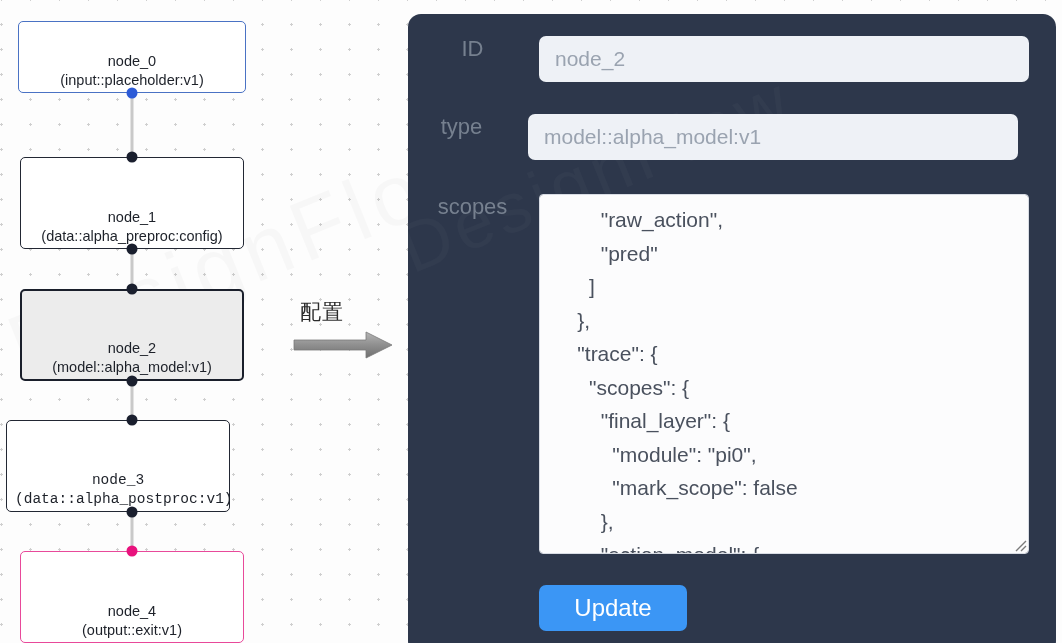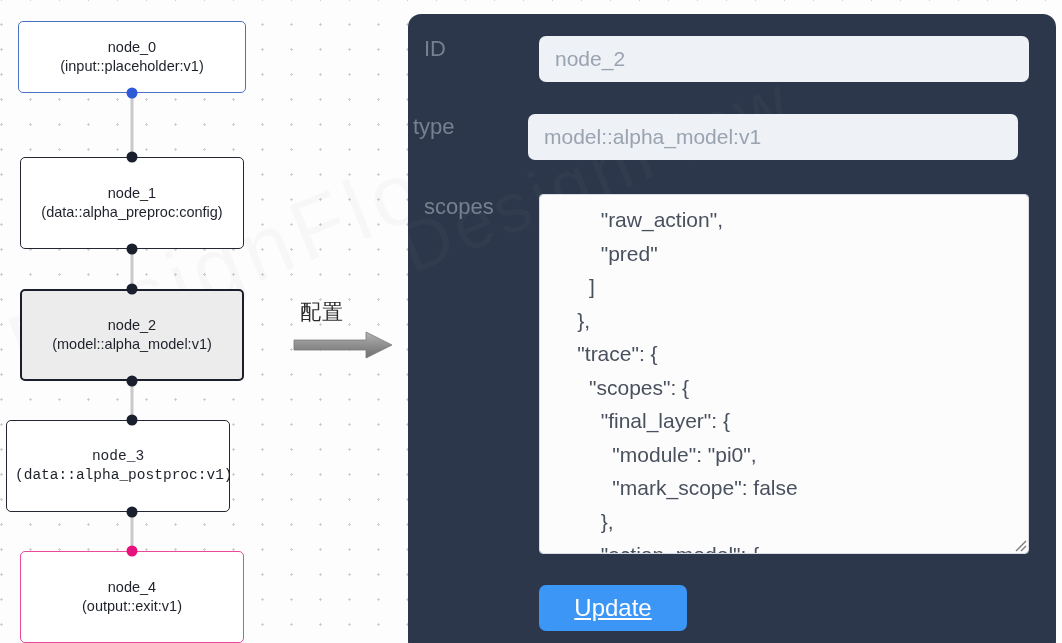--- a/index.html
+++ b/index.html
@@ -48,21 +48,21 @@
   }
 
   
   .node {
     position: absolute;
     box-sizing: border-box;
     background: #ffffff;
     border: 1.6px solid #222733;
     border-radius: 5px;
     display: flex;
-    align-items: center;
+    align-items: flex-end;
     justify-content: center;
     text-align: center;
     font-size: 14.5px;
     line-height: 19px;
     color: #1d2129;
     padding: 2px 8px;
     font-family: "Liberation Sans", sans-serif;
   }
   .node .node-text { display: block; width: 100%; white-space: pre-line; }
 
@@ -134,21 +134,21 @@
     pointer-events: none;
   }
 
   .field-row {
     position: absolute;
     display: flex;
     align-items: flex-start;
   }
   .field-label {
     width: 115px;
-    text-align: left;
+    text-align: center;
     padding-right: 18px;
     box-sizing: border-box;
     color: #76808f;
     font-size: 22px;
     line-height: 26px;
     font-family: "Liberation Sans", sans-serif;
   }
   .field-input {
     box-sizing: border-box;
     background: #eef1f6;
@@ -214,21 +214,20 @@
     height: 46px;
     background: #3b96f5;
     color: #ffffff;
     border: none;
     border-radius: 7px;
     font-size: 24px;
     font-family: "Liberation Sans", sans-serif;
     cursor: pointer;
     text-align: center;
     line-height: 38px;
-    text-decoration: underline;
   }
 </style>
 </head>
 <body>
 
 <div id="screen">
 
   <div id="canvas">
     <div id="watermark">DesignFlow Trace</div>
     <div id="edges-layer">

